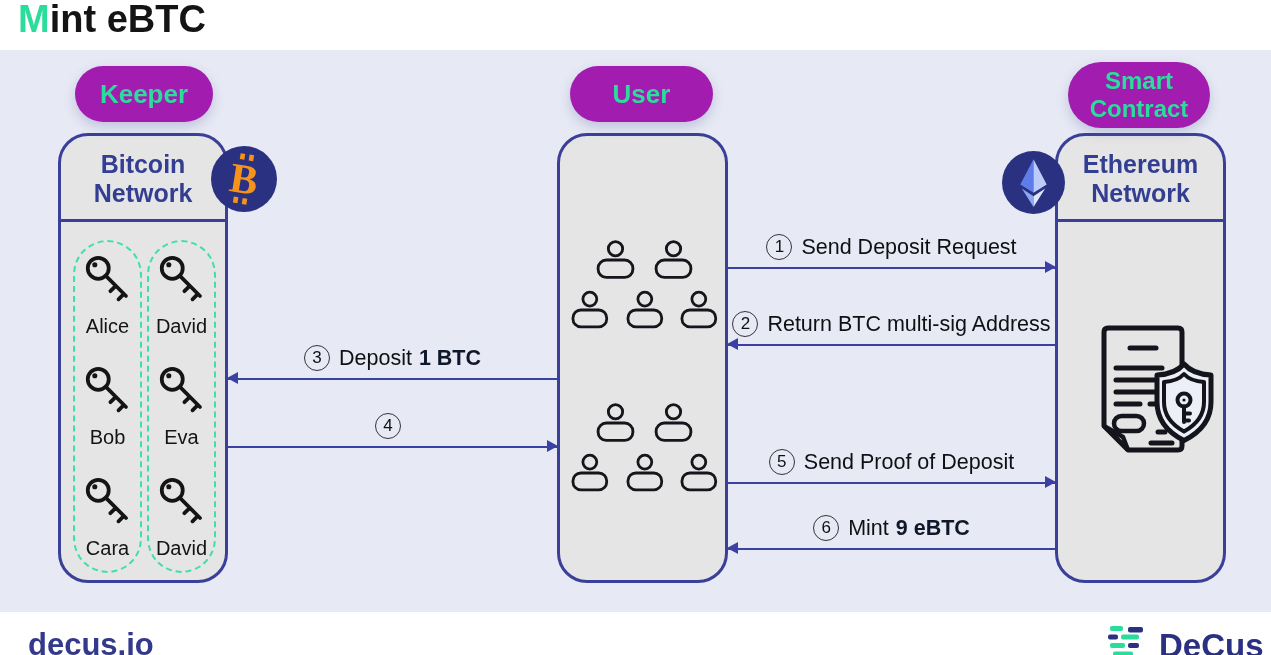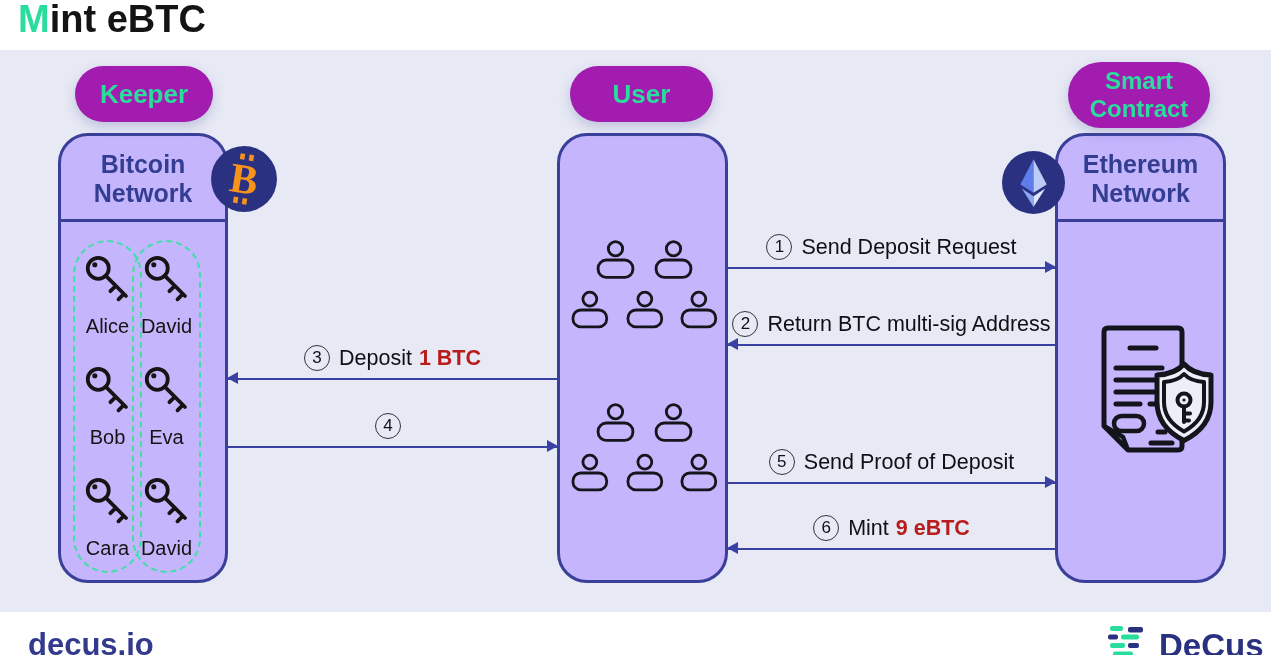--- a/index.html
+++ b/index.html
@@ -14,53 +14,53 @@
   
   #diagram-panel { position:absolute; left:0; top:50px; width:1271px; height:562px; background:#E7E9F4; }
 
   
   .pill { position:absolute; background:#a21caf; border-radius:34px; display:flex; align-items:center; justify-content:center; color:#2BDD9C; font-weight:700; box-shadow:0 5px 12px rgba(90,100,160,0.28); text-align:center; z-index:5; }
   #pill-keeper { left:75px; top:66px; width:138px; height:56px; font-size:26px; }
   #pill-user   { left:570px; top:66px; width:143px; height:56px; font-size:26px; }
   #pill-contract { left:1068px; top:62px; width:142px; height:66px; font-size:24px; line-height:1.18; padding:0 10px; }
 
   
-  .netbox { position:absolute; top:133px; height:450px; border:3px solid #3A3F99; border-radius:30px; background:#c4b5fd; }
+  .netbox { position:absolute; top:133px; height:450px; border:3px solid #3A3F99; border-radius:30px; background:#e5e5e5; }
   #box-bitcoin { left:58px;  width:170px; }
   #box-user    { left:557px; width:171px; }
   #box-eth     { left:1055px; width:171px; }
   .box-header { height:86px; border-bottom:3px solid #3A3F99; display:flex; align-items:center; justify-content:center; text-align:center; color:#333E92; font-weight:700; font-size:25px; line-height:1.16; padding:2px 8px 0; }
 
   
   .coin { position:absolute; z-index:6; }
   #btc-logo { left:211px; top:146px; width:66px; height:66px; }
   #eth-logo { left:1002px; top:151px; width:63px; height:63px; }
 
   
   .capsule { position:absolute; top:104px; width:69px; height:333px; border:2.4px dashed #3FE0A5; border-radius:38px; display:flex; flex-direction:column; justify-content:space-between; align-items:center; padding:9px 0 11px; }
   #capsule-left { left:12px; }
-  #capsule-right { left:71px; }
+  #capsule-right { left:86px; }
   .kentry { display:flex; flex-direction:column; align-items:center; }
   .kname { font-size:20px; color:#141414; margin-top:10px; }
 
   
   .crowd { position:absolute; left:8px; width:153px; }
   #crowd-1 { top:103px; }
   #crowd-2 { top:266px; }
   .prow { display:flex; justify-content:center; gap:13px; }
   .prow.three { gap:11px; margin-top:9px; }
 
   
   #contract-icon { position:absolute; left:20px; top:182px; width:140px; height:152px; }
 
   
   .arrow { position:absolute; z-index:4; }
   .alabel { display:flex; align-items:center; justify-content:center; white-space:nowrap; font-size:21.5px; color:#101014; margin-bottom:7px; }
   .num { width:26px; height:26px; flex:none; border:1.7px solid #33333b; border-radius:50%; display:inline-flex; align-items:center; justify-content:center; font-size:17px; color:#101014; margin-right:9px; background:transparent; }
-  .hl { color:#b91c1c; font-weight:700; margin-left:7px; }
+  .hl { color:#0f172a; font-weight:700; margin-left:7px; }
   .hl:empty { display:none; }
   .aline { height:0; border-top:2.6px solid #3A41A3; position:relative; }
   .ahead { position:absolute; top:-7.9px; width:0; height:0; border-top:6.5px solid transparent; border-bottom:6.5px solid transparent; }
   .aline.right .ahead { right:-1px; border-left:11px solid #3A41A3; }
   .aline.left  .ahead { left:-1px;  border-right:11px solid #3A41A3; }
   #arrow-1 { left:728px; top:234px; width:327px; }
   #arrow-2 { left:728px; top:311px; width:327px; }
   #arrow-3 { left:228px; top:345px; width:329px; }
   #arrow-4 { left:228px; top:413px; width:329px; }
   #arrow-5 { left:728px; top:449px; width:327px; }

